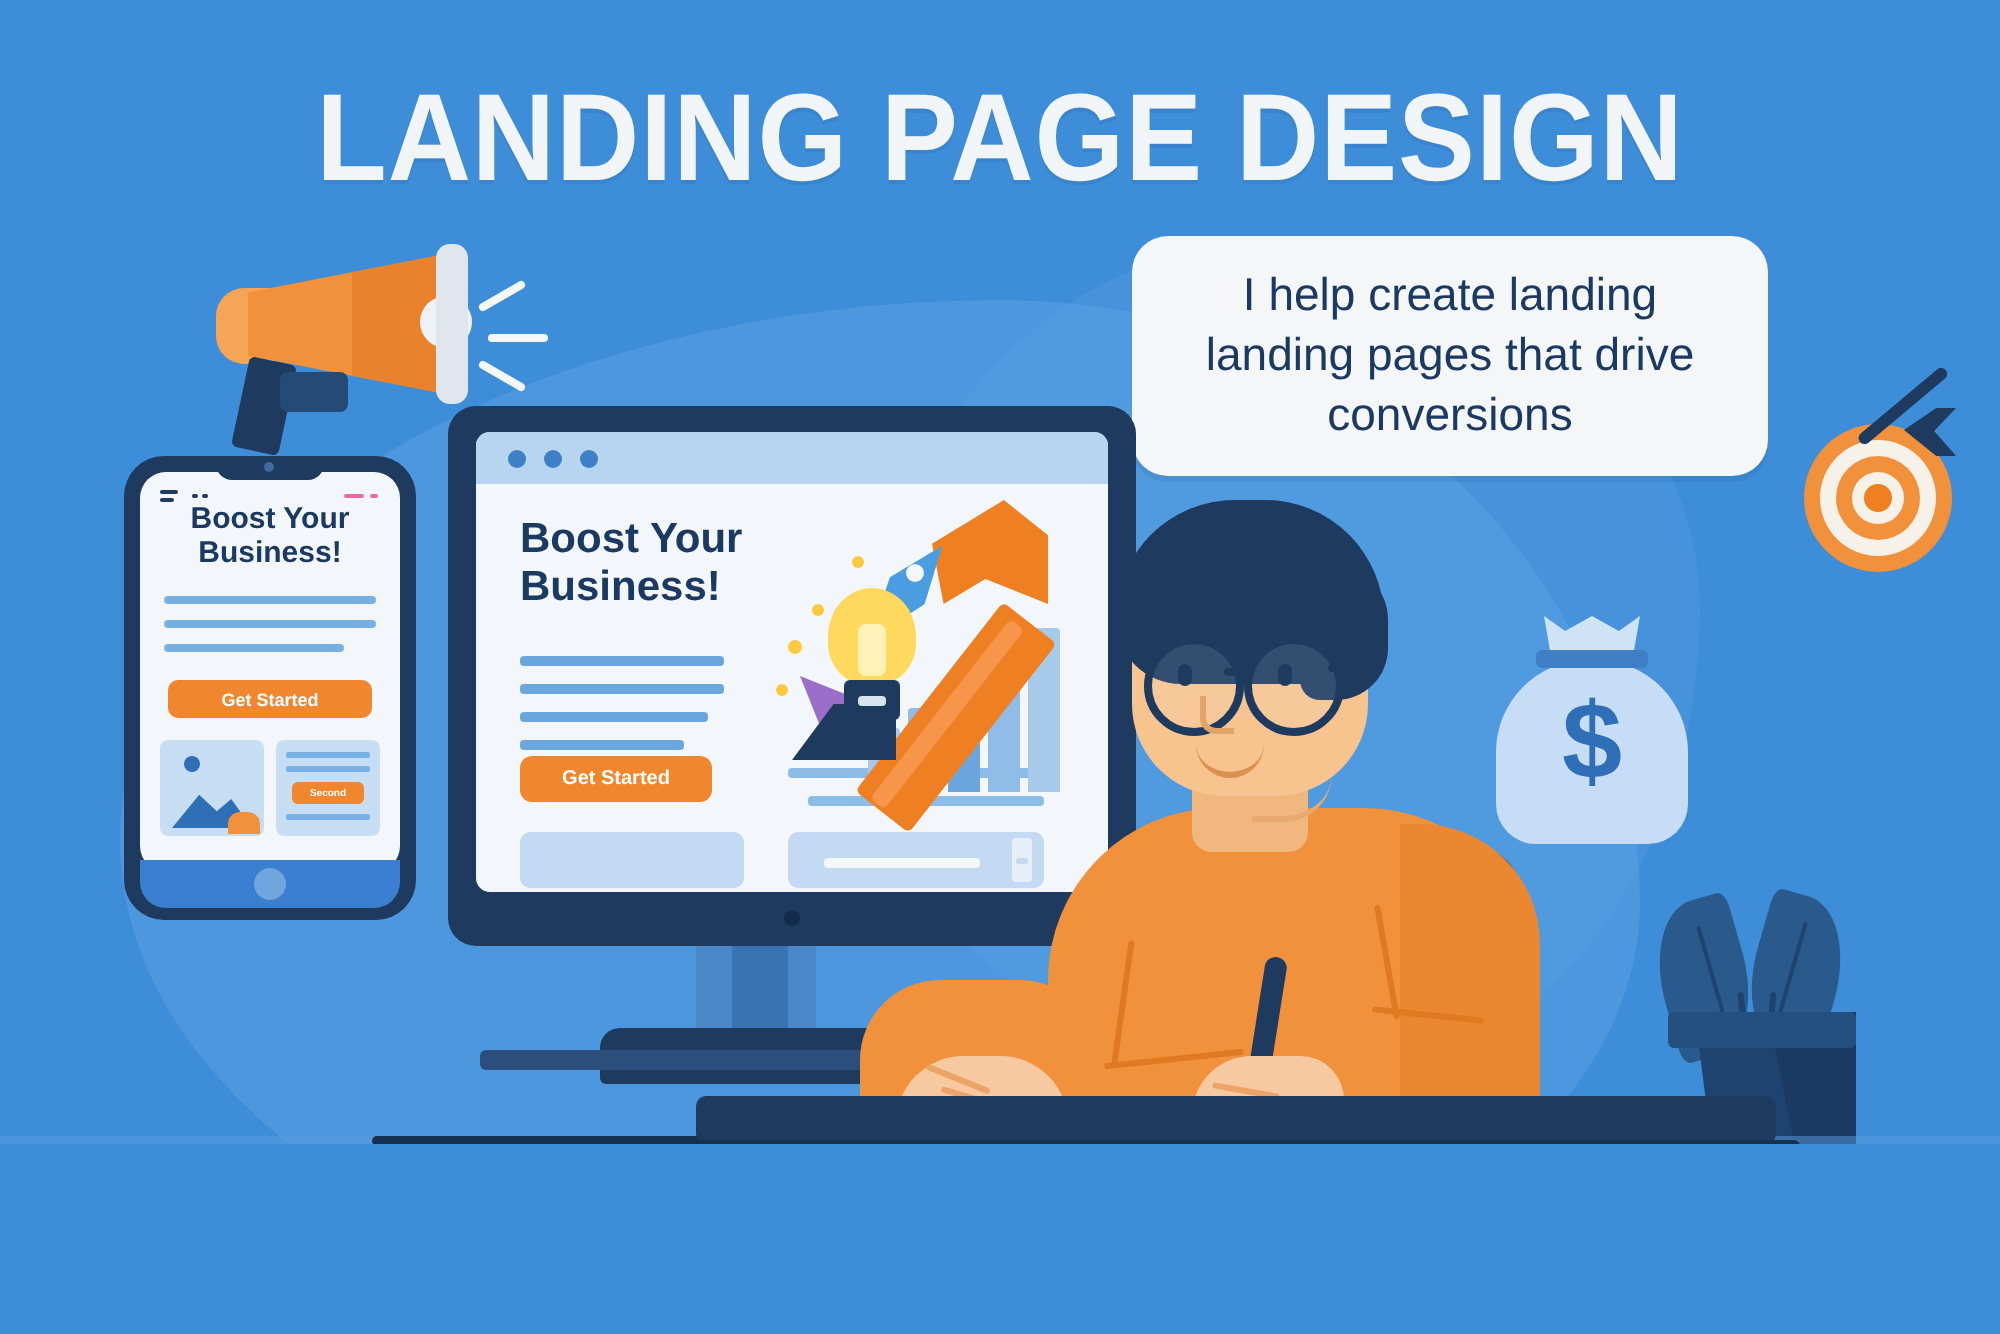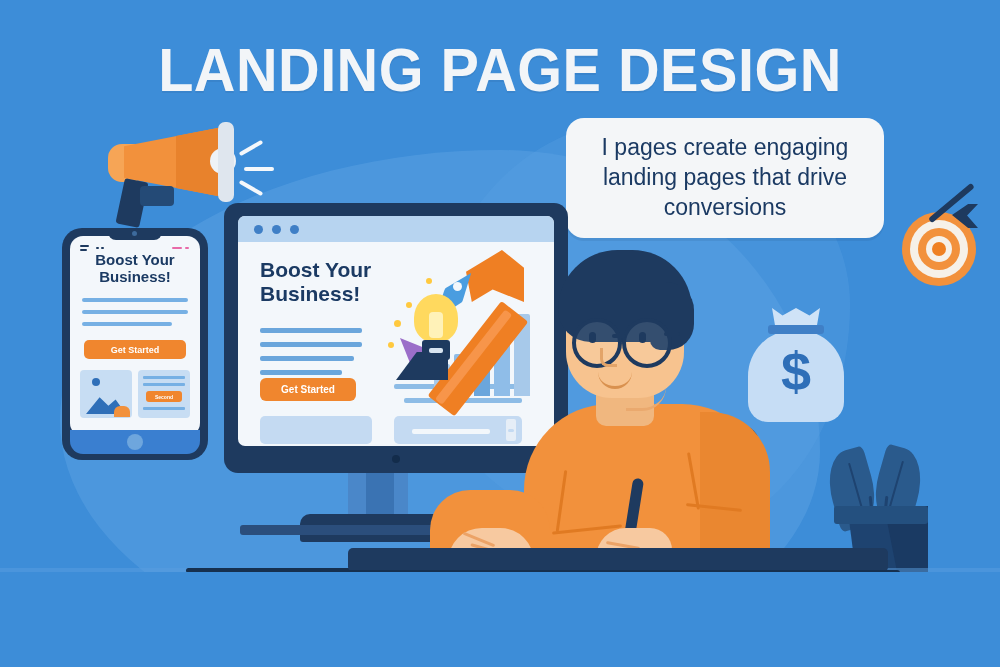--- a/index.html
+++ b/index.html
@@ -249,21 +249,21 @@
 <body>
 
 <div id="stage">
 
   <div class="abs blob"></div>
   <div class="abs blob2"></div>
 
   <div class="abs title">LANDING PAGE DESIGN</div>
 
   <div class="abs bubble">
-    <p>I pages create engaging landing pages that drive conversions</p>
+    <p>I help create landing landing pages that drive conversions</p>
   </div>
 
   <div class="abs mega-back"></div>
   <div class="abs mega-cone"></div>
   <div class="abs mega-cone-dark"></div>
   <div class="abs mega-bell"></div>
   <div class="abs mega-rim"></div>
   <div class="abs mega-handle"></div>
   <div class="abs mega-handle2"></div>
   <div class="abs mega-ray r1"></div>

